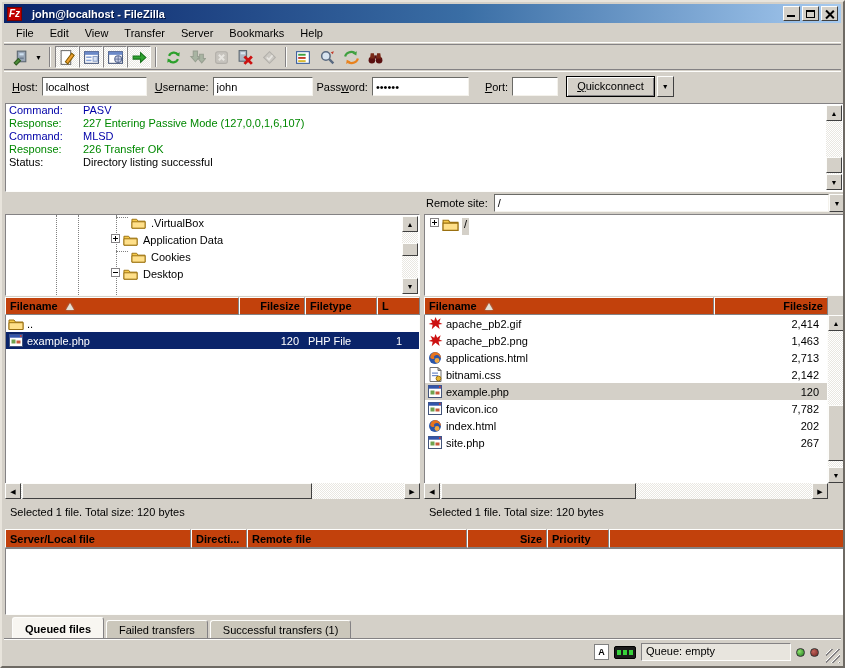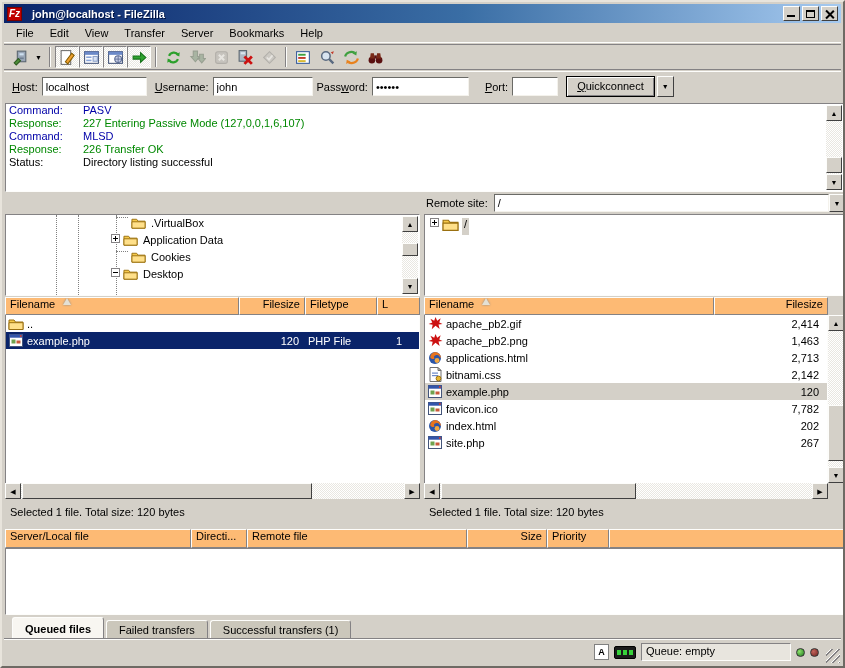--- a/index.html
+++ b/index.html
@@ -108,22 +108,22 @@
   .expander { width:9px; height:9px; background:#fff; border:1px solid #848284; position:relative; flex:none; }
   .expander:before { content:""; position:absolute; left:1px; top:3px; width:5px; height:1px; background:#000; }
   .expander.plus:after { content:""; position:absolute; left:3px; top:1px; width:1px; height:5px; background:#000; }
   .ticon { margin:0 3px; flex:none; }
   .tlabel { padding:0 2px; white-space:nowrap; }
   .tlabel.graysel { background:#D4D0C8; }
 
   
   .listrow { position:absolute; top:295px; height:202px; }
   .lheader { display:flex; height:18px; }
-  .hcell { background:#fdba74; border:1px solid; border-color:#FDFDFB #848284 #848284 #FDFDFB;
-           display:flex; padding:0 4px; white-space:nowrap; overflow:hidden; cursor:pointer; }
+  .hcell { background:#c2410c; border:1px solid; border-color:#FDFDFB #848284 #848284 #FDFDFB;
+           display:flex; align-items:center; padding:0 4px; white-space:nowrap; overflow:hidden; cursor:pointer;font-weight:bold; }
   .hcell.right { justify-content:flex-end; }
   .sortarrow { width:0; height:0; border-left:4px solid transparent; border-right:4px solid transparent;
                border-bottom:7px solid #E4E0D4; margin-left:8px; filter:drop-shadow(0 0 1px #888); }
   .lbody { position:absolute; left:0; right:0; top:18px; bottom:16px; background:#fff;
            border-left:1px solid #848284; border-right:1px solid #FDFDFB; overflow:hidden; }
   .lbody.withv { right:17px; }
   .frow { display:flex; align-items:center; height:17px; white-space:nowrap; cursor:default; }
   .frow.selnavy { background:#0A246A; color:#fff; }
   .frow.selgray { background:#D4D0C8; }
   .ficon { width:16px; height:16px; margin:0 3px 0 2px; flex:none; display:flex; align-items:center; justify-content:center; }

